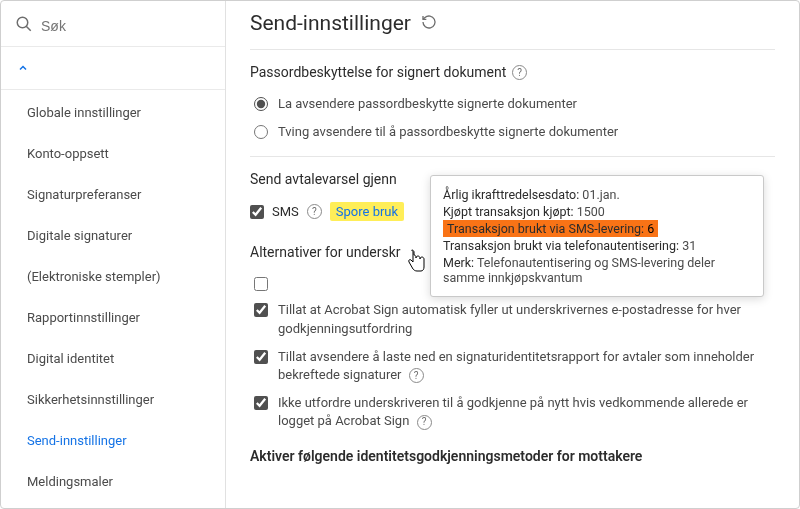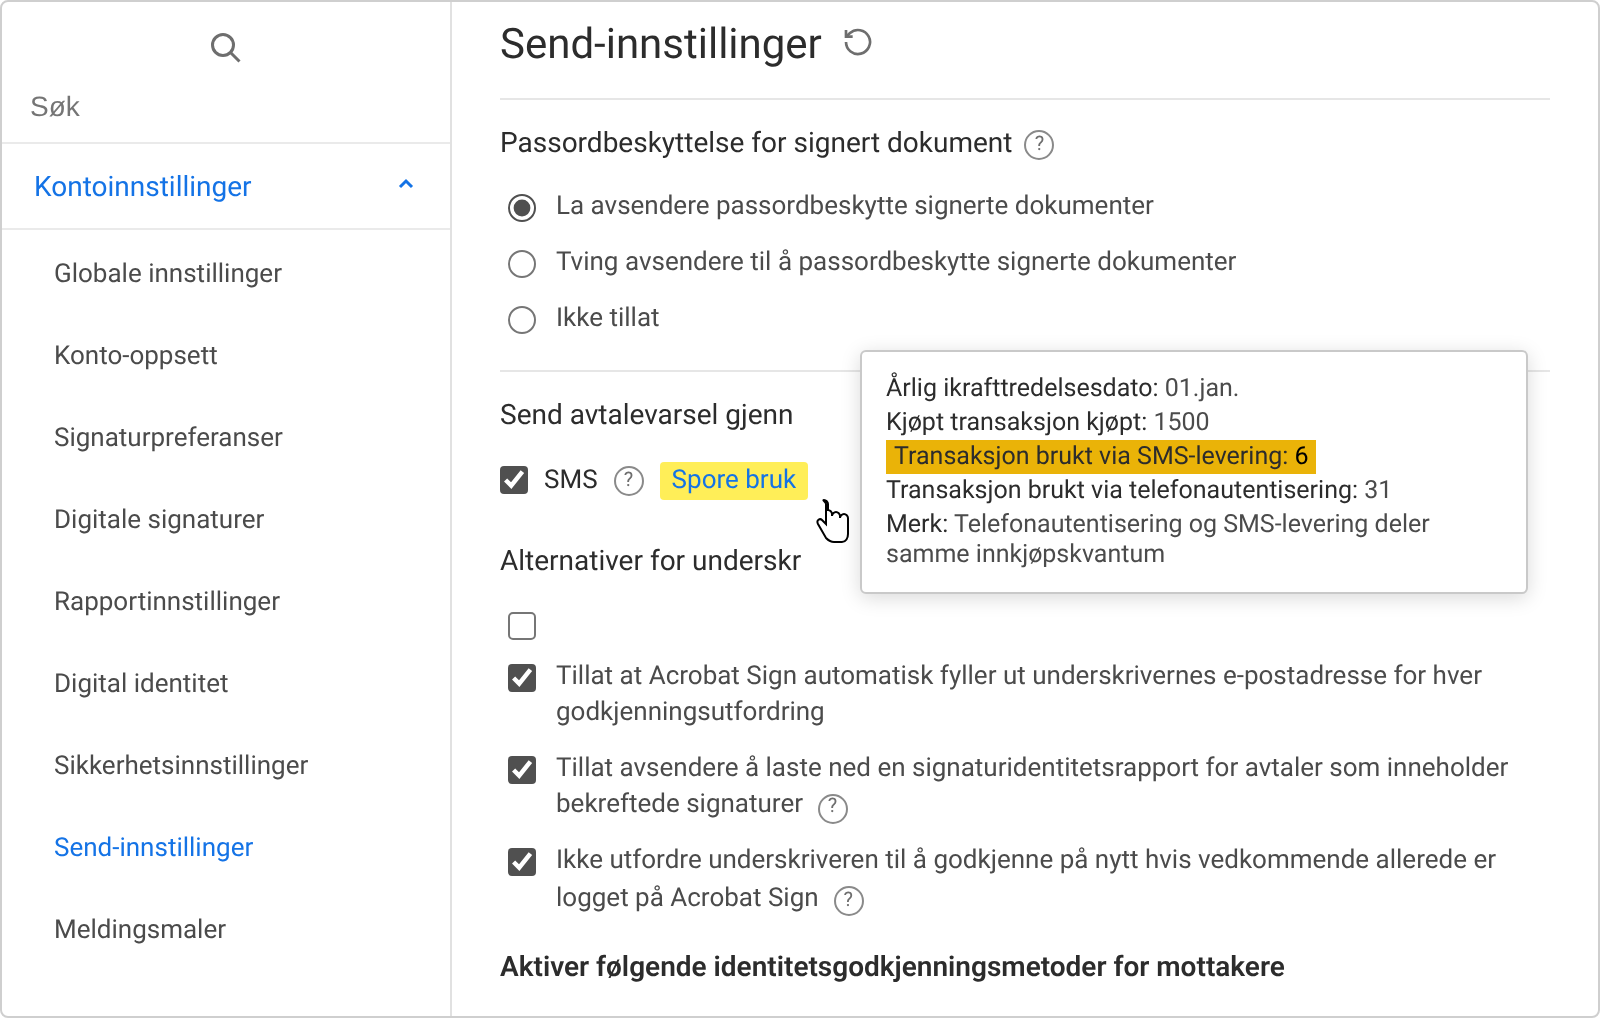--- a/index.html
+++ b/index.html
@@ -20,21 +20,20 @@
     width: 225px;
     border-right: 1px solid #e1e1e1;
     padding-top: 8px;
     flex-shrink: 0;
   }
   .search-row {
     display: flex;
     align-items: center;
     padding: 6px 14px 10px 14px;
     gap: 8px;
-    flex-direction: column;
   }
   .search-row input {
     border: none;
     outline: none;
     font-size: 14px;
     width: 100%;
     color: #6e6e6e;
   }
   .search-icon { color: #6e6e6e; }
   .section-head {
@@ -122,21 +121,21 @@
     border: 1px solid #c9c9c9;
     border-radius: 3px;
     box-shadow: 0 2px 10px rgba(0,0,0,0.15);
     padding: 10px 12px;
     font-size: 12.5px;
     color: #4b4b4b;
     z-index: 10;
   }
   .tooltip .row { padding: 1px 0; }
   .tooltip .row.hl {
-    background: #eab308;
+    background: #f97316;
     color: #000;
     display: inline-block;
     padding: 1px 4px;
   }
   .tooltip .label { color: #2c2c2c; }
   .info-icon {
     display: inline-flex;
     align-items: center;
     justify-content: center;
     width: 15px;
@@ -165,32 +164,32 @@
     <div class="search-row">
       <span class="search-icon">
         <svg width="18" height="18" viewBox="0 0 24 24" fill="none" stroke="currentColor" stroke-width="2">
             <circle cx="10" cy="10" r="7"></circle>
             <line x1="21" y1="21" x2="15" y2="15"></line>
           </svg>
       </span>
       <input type="text" placeholder="Søk" style="">
     </div>
     <div class="section-head">
-      <span>Kontoinnstillinger</span>
       <span>
         <svg width="12" height="12" viewBox="0 0 24 24" fill="none" stroke="#1473e6" stroke-width="3">
             <polyline points="6 15 12 9 18 15"></polyline>
           </svg>
       </span>
     </div>
     <ul class="nav-list">
         <li>Globale innstillinger</li>
         <li>Konto-oppsett</li>
         <li>Signaturpreferanser</li>
         <li>Digitale signaturer</li>
+        <li>(Elektroniske stempler)</li>
         <li>Rapportinnstillinger</li>
         <li>Digital identitet</li>
         <li>Sikkerhetsinnstillinger</li>
         <li class="active">Send-innstillinger</li>
         <li>Meldingsmaler</li>
       </ul>
   </aside>
 
   <main class="content">
     <h1 class="page-title">
@@ -210,24 +209,20 @@
     </div>
     <div class="radio-group">
         <div class="radio-row">
           <input type="radio" name="pw" checked="" style="">
           <span>La avsendere passordbeskytte signerte dokumenter</span>
         </div>
         <div class="radio-row">
           <input type="radio" name="pw" style="">
           <span>Tving avsendere til å passordbeskytte signerte dokumenter</span>
         </div>
-        <div class="radio-row">
-          <input type="radio" name="pw" style="">
-          <span>Ikke tillat</span>
-        </div>
       </div>
 
     <hr class="divider">
 
     <div class="section-title">
       <span>Send avtalevarsel gjenn</span>
     </div>
     <div class="sms-row">
       <input type="checkbox" checked="" style="">
       <span>SMS</span>

